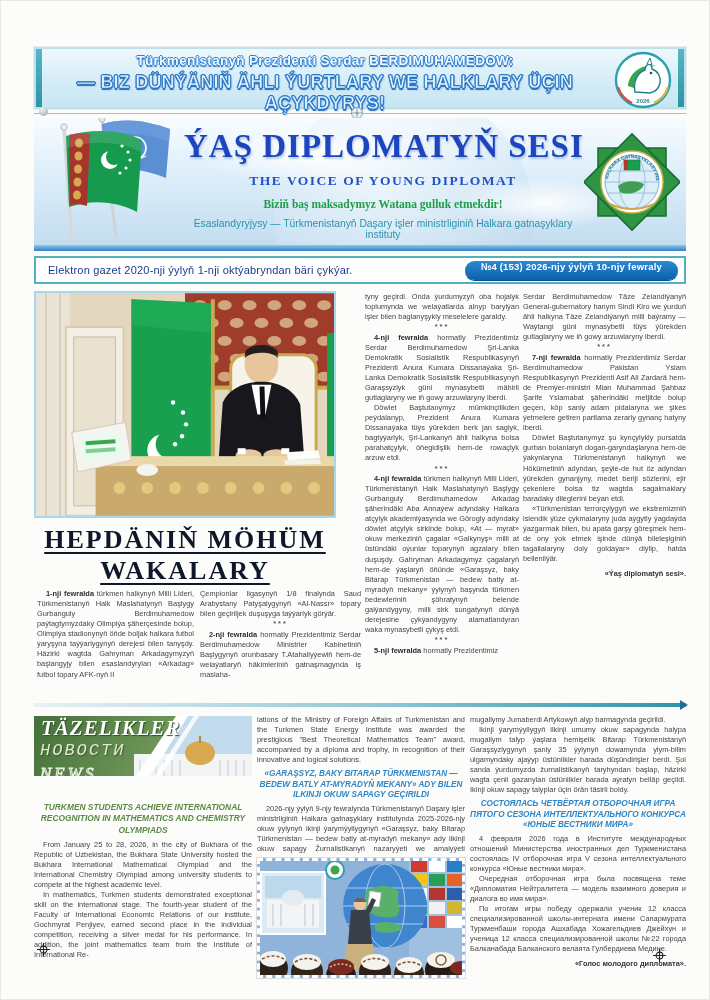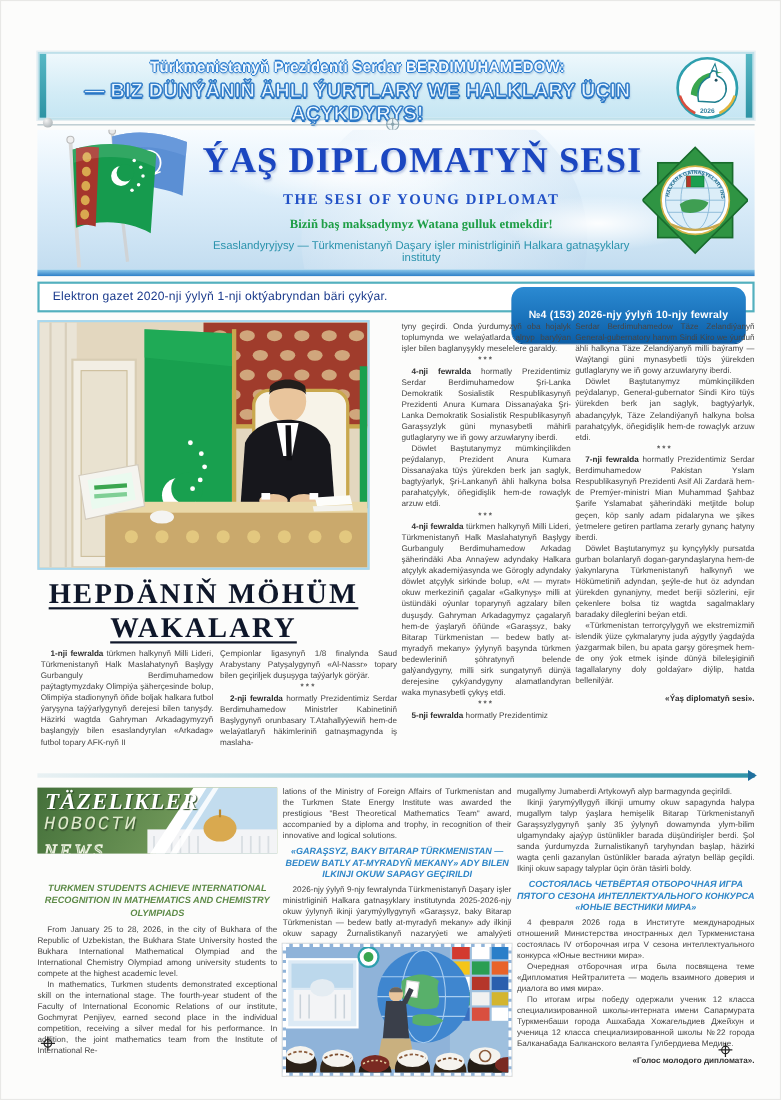--- a/index.html
+++ b/index.html
@@ -42,22 +42,22 @@
   .mast-motto{margin-top:9px;font-family:"Liberation Serif",serif;font-weight:bold;font-size:11.5px;color:#1e9e46;}
   .mast-founder{margin-top:8px;font-size:10.3px;color:#2b93ad;font-weight:normal;}
   .mast-emblem{position:absolute;right:6px;top:10px;width:96px;height:112px;}
   .mast-bottombar{position:absolute;left:33px;top:244px;width:652px;height:6px;
                   background:linear-gradient(180deg,#8ec9ea,#2d7fc7);}
 
   
   .issue-bar{position:absolute;left:33px;top:255px;width:652px;height:28px;box-sizing:border-box;
              background:#fff;border:2px solid #53b0be;display:flex;align-items:center;}
   .issue-info{margin-left:12px;font-size:11px;color:#1a3a8c;letter-spacing:.2px;}
-  .issue-badge{position:absolute;right:6px;top:3px;height:19px;padding:16px 16px;border-radius:11px;
-               background:linear-gradient(180deg,#2b8ad2,#0c5fa8);display:flex;align-items:center;
+  .issue-badge{position:absolute;right:6px;top:3px;height:19px;padding:0 16px;border-radius:11px;
+               background:linear-gradient(180deg,#2b8ad2,#0c5fa8);display:flex;
                box-shadow:0 1px 0 #0a4e8c;}
   .issue-badge span{font-size:9.5px;font-weight:bold;color:#fff;letter-spacing:.2px;}
 
   
   .photo-main{position:absolute;left:33px;top:290px;width:302px;height:227px;box-sizing:border-box;
               border:2px solid #a6d8f0;background:#e3d7bf;}
   .main-headline{position:absolute;left:33px;top:524px;width:302px;text-align:center;
                  font-family:"Liberation Serif",serif;font-weight:bold;color:#0f172a;
                  font-size:26px;letter-spacing:2px;line-height:1.18;}
   .main-headline span{text-decoration:underline;text-decoration-thickness:2px;text-underline-offset:4px;}
@@ -170,21 +170,21 @@
             <circle cx="92" cy="40" r="1.6"></circle>
             <circle cx="94" cy="48" r="1.6"></circle>
           <circle cx="90" cy="56" r="1.6"></circle>
             <circle cx="84" cy="61" r="1.6"></circle>
         </g>
         <path d="M30 24 C60 15 88 19 106 28 L105 40 C86 30 60 27 31 36 Z" fill="#ffffff" opacity=".12"></path>
       </svg>
     </div>
     <div class="mast-center">
       <div class="mast-title">ÝAŞ DIPLOMATYŇ SESI</div>
-      <div class="mast-sub">THE SESI OF YOUNG DIPLOMAT</div>
+      <div class="mast-sub">THE VOICE OF YOUNG DIPLOMAT</div>
       <div class="mast-motto">Biziň baş maksadymyz Watana gulluk etmekdir!</div>
       <div class="mast-founder">Esaslandyryjysy — Türkmenistanyň Daşary işler ministrliginiň Halkara gatnaşyklary instituty</div>
     </div>
     <div class="mast-emblem">
       <svg width="96" height="112" viewBox="0 0 96 112">
         <g transform="translate(48,54)">
           <rect x="-34" y="-34" width="68" height="68" fill="#2f9443" stroke="#186b2c" stroke-width="1.5"></rect>
           <rect x="-34" y="-34" width="68" height="68" fill="#2f9443" stroke="#186b2c" stroke-width="1.5" transform="rotate(45)"></rect>
         </g>
         <circle cx="48" cy="54" r="31" fill="#ffffff" stroke="#d4b44a" stroke-width="1.5"></circle>
@@ -317,21 +317,20 @@
       <div class="sep">***</div>
       <p><b>4-nji fewralda</b> hormatly Prezidentimiz Serdar Berdimuhamedow Şri-Lanka Demokratik Sosialistik Respublikasynyň Prezidenti Anura Kumara Dissanaýaka Şri-Lanka Demokratik Sosialistik Respublikasynyň Garaşsyzlyk güni mynasybetli mähirli gutlaglaryny we iň gowy arzuwlaryny iberdi.</p>
       <p>Döwlet Baştutanymyz mümkinçilikden peýdalanyp, Prezident Anura Kumara Dissanaýaka tüýs ýürekden berk jan saglyk, bagtyýarlyk, Şri-Lankanyň ähli halkyna bolsa parahatçylyk, öňegidişlik hem-de rowaçlyk arzuw etdi.</p>
       <div class="sep">***</div>
       <p><b>4-nji fewralda</b> türkmen halkynyň Milli Lideri, Türkmenistanyň Halk Maslahatynyň Başlygy Gurbanguly Berdimuhamedow Arkadag şäherindäki Aba Annaýew adyndaky Halkara atçylyk akademiýasynda we Görogly adyndaky döwlet atçylyk sirkinde bolup, «At — myrat» okuw merkeziniň çagalar «Galkynyş» milli at üstündäki oýunlar toparynyň agzalary bilen duşuşdy. Gahryman Arkadagymyz çagalaryň hem-de ýaşlaryň öňünde «Garaşsyz, baky Bitarap Türkmenistan — bedew batly at-myradyň mekany» ýylynyň başynda türkmen bedewleriniň şöhratynyň belende galýandygyny, milli sirk sungatynyň dünýä derejesine çykýandygyny alamatlandyran waka mynasybetli çykyş etdi.</p>
       <div class="sep">***</div>
       <p><b>5-nji fewralda</b> hormatly Prezidentimiz</p>
     </div>
   <div class="np-col col4">
       <p class="ni">Serdar Berdimuhamedow Täze Zelandiýanyň General-gubernatory hanym Sindi Kiro we ýurduň ähli halkyna Täze Zelandiýanyň milli baýramy — Waýtangi güni mynasybetli tüýs ýürekden gutlaglaryny we iň gowy arzuwlaryny iberdi.</p>
-      <p>Döwlet Baştutanymyz mümkinçilikden peýdalanyp, General-gubernator Sindi Kiro tüýs ýürekden berk jan saglyk, bagtyýarlyk, abadançylyk, Täze Zelandiýanyň halkyna bolsa parahatçylyk, öňegidişlik hem-de rowaçlyk arzuw etdi.</p>
       <div class="sep">***</div>
       <p><b>7-nji fewralda</b> hormatly Prezidentimiz Serdar Berdimuhamedow Pakistan Yslam Respublikasynyň Prezidenti Asif Ali Zardarä hem-de Premýer-ministri Mian Muhammad Şahbaz Şarife Yslamabat şäherindäki metjitde bolup geçen, köp sanly adam pidalaryna we şikes ýetmelere getiren partlama zerarly gynanç hatyny iberdi.</p>
       <p>Döwlet Baştutanymyz şu kynçylykly pursatda gurban bolanlaryň dogan-garyndaşlaryna hem-de ýakynlaryna Türkmenistanyň halkynyň we Hökümetiniň adyndan, şeýle-de hut öz adyndan ýürekden gynanjyny, medet beriji sözlerini, ejir çekenlere bolsa tiz wagtda sagalmaklary baradaky dileglerini beýan etdi.</p>
       <p>«Türkmenistan terrorçylygyň we ekstremizmiň islendik ýüze çykmalaryny juda aýgytly ýagdaýda ýazgarmak bilen, bu apata garşy göreşmek hem-de ony ýok etmek işinde dünýä bileleşiginiň tagallalaryny doly goldaýar» diýlip, hatda bellenilýär.</p>
       <p class="sign">«Ýaş diplomatyň sesi».</p>
     </div>
 
   <div class="mid-divider"></div>
 
   <div class="news-banner">

